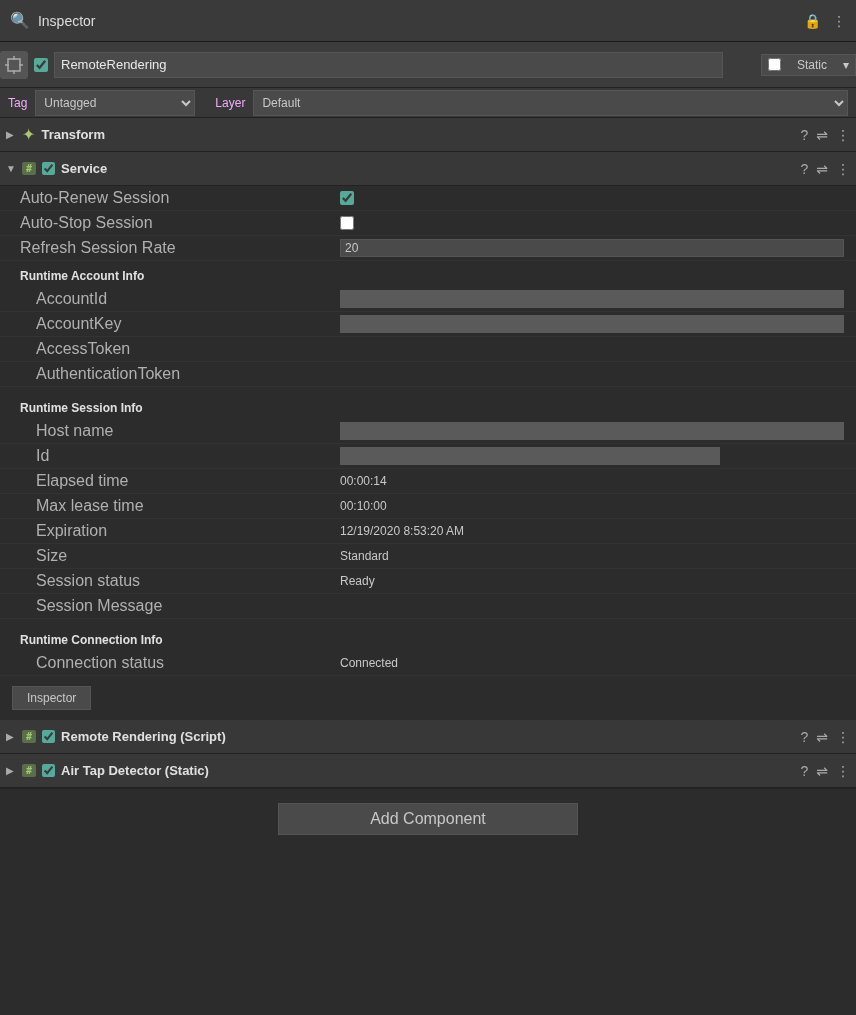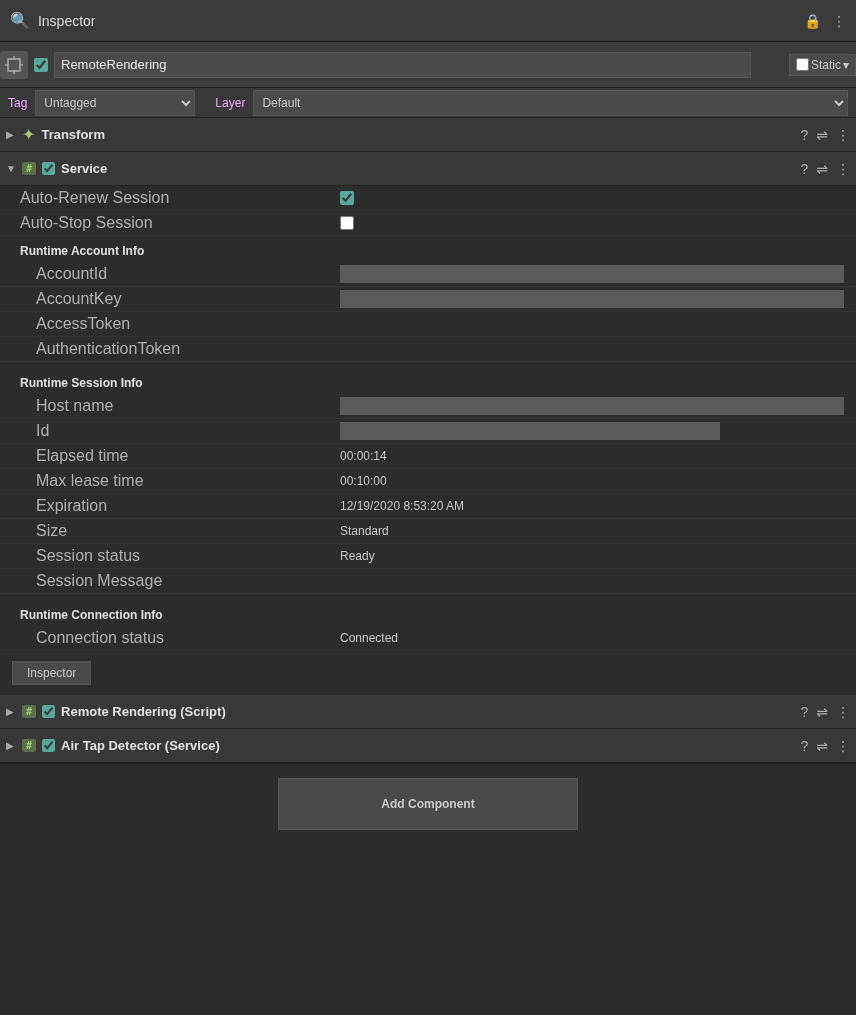--- a/index.html
+++ b/index.html
@@ -70,21 +70,21 @@
       height: 26px;
     }
     .static-btn {
       background: #4a4a4a;
       border: 1px solid #555;
       color: #c8c8c8;
       padding: 3px 6px;
       font-size: 12px;
       display: flex;
       align-items: center;
-      gap: 2px;
+      gap: 16px;
       cursor: pointer;
       margin-left: 32px;
     }
 
     
     .tag-layer-row {
       background: #383838;
       height: 30px;
       display: flex;
       align-items: center;
@@ -237,25 +237,24 @@
       display: flex;
       justify-content: center;
       padding: 14px;
       background: #2c2c2c;
       border-top: 1px solid #222;
     }
     .add-component-btn {
       background: #4a4a4a;
       border: 1px solid #555;
       color: #c8c8c8;
-      padding: 18px 60px;
-      font-size: 12px;
+      padding: 6px 60px;
+      font-size: 16px;
       cursor: pointer;
       min-width: 300px;
-      font-weight: bold;
     }
 
     .lock-icon, .dots-icon {
       color: #aaa;
       font-size: 14px;
     }
 
     .hash-badge {
       background: #5a6e4a;
       color: #a0c870;
@@ -338,20 +337,24 @@
   <div class="field-row">
     <span class="field-label">Auto-Renew Session</span>
     <input type="checkbox" class="field-checkbox" checked="" style="">
   </div>
 
   <div class="field-row">
     <span class="field-label">Auto-Stop Session</span>
     <input type="checkbox" class="field-checkbox" style="">
   </div>
 
+  <div class="field-row">
+    <span class="field-label">Refresh Session Rate</span>
+    <input type="text" class="field-input" value="20" style="">
+  </div>
 
   <div class="section-header">Runtime Account Info</div>
 
   <div class="field-row">
     <span class="field-label" style="padding-left:16px;">AccountId</span>
     <span class="grey-input field-value" style="width:380px; background:#5a5a5a;"></span>
   </div>
 
   <div class="field-row">
     <span class="field-label" style="padding-left:16px;">AccountKey</span>
@@ -433,21 +436,21 @@
     <button class="header-btn">?</button>
     <button class="header-btn">⇌</button>
     <button class="header-btn">⋮</button>
   </div>
 </div>
 
 <div class="script-component-header">
   <span class="expand-arrow">▶</span>
   <span class="hash-badge">#</span>
   <input type="checkbox" class="component-checkbox" checked="" style="">
-  <span class="component-name">Air Tap Detector (Service)</span>
+  <span class="component-name">Air Tap Detector (Static)</span>
   <div class="header-actions">
     <button class="header-btn">?</button>
     <button class="header-btn">⇌</button>
     <button class="header-btn">⋮</button>
   </div>
 </div>
 
 <div class="add-component-row">
   <button class="add-component-btn">Add Component</button>
 </div>

